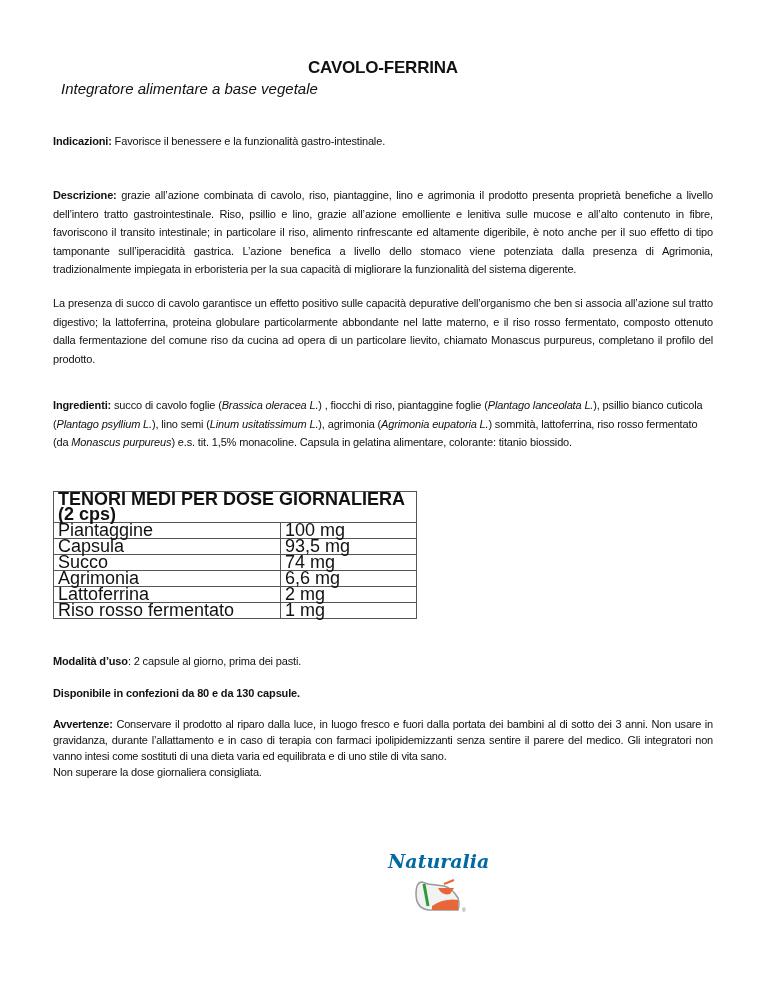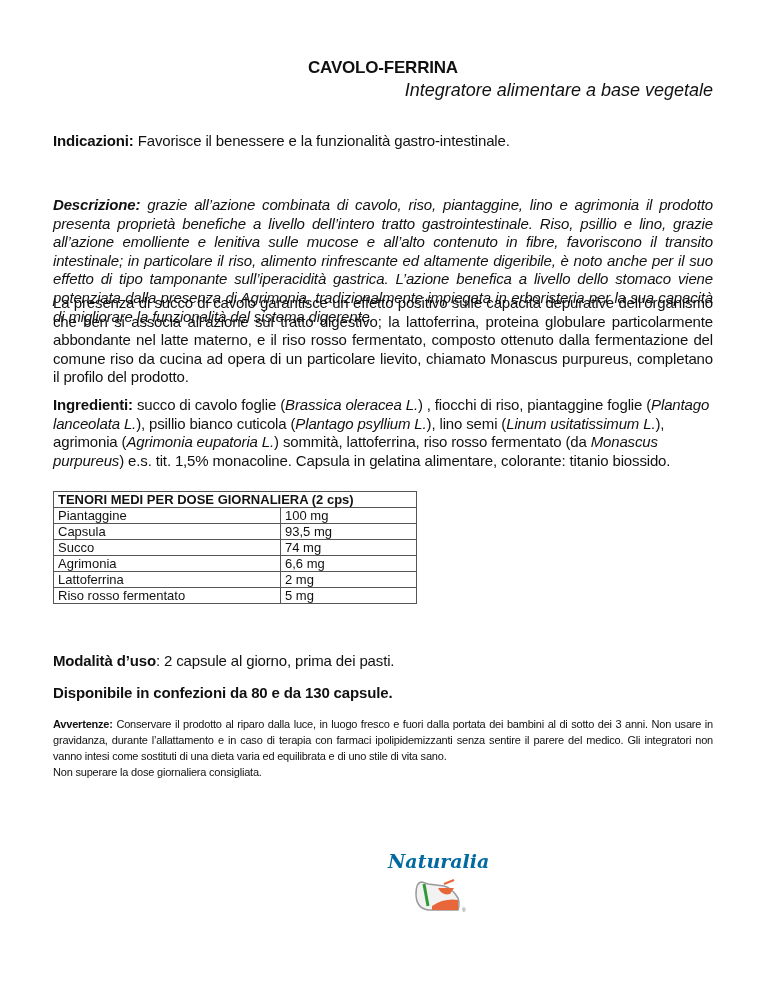--- a/index.html
+++ b/index.html
@@ -1,32 +1,32 @@
 <!DOCTYPE html>
 <html><head>
 <meta charset="utf-8">
 <style>
   html, body { margin:0; padding:0; background:#ffffff; }
   body { width:768px; height:994px; position:relative; overflow:hidden;
          font-family:"Liberation Sans", sans-serif; color:#111; }
   .page { position:absolute; left:53px; top:0; width:660px; }
   .title { position:absolute; left:0; width:660px; top:58px; text-align:center;
            font-weight:bold; font-size:17px; letter-spacing:-0.2px; }
-  .subtitle { position:absolute; left:0; width:660px; top:80px; text-align:right;
-              font-style:italic; font-size:18px; }
-  .p { position:absolute; left:0; width:660px; font-size:15px; line-height:18.6px;
+  .subtitle { position:absolute; left:8px; width:660px; top:80px; text-align:left;
+              font-style:italic; font-size:15px; }
+  .p { position:absolute; left:0; width:660px; font-size:11px; line-height:18.6px;
        letter-spacing:-0.15px; }
   .just { text-align:justify; text-align-last:left; }
   b { font-weight:bold; }
   .indic { top:132px; }
-  .descr { top:196px;font-style:italic; }
+  .descr { top:186px; }
   .descr2 { top:294px; }
   .ingr { top:396px; }
   table.tenori { position:absolute; left:0; top:491px; border-collapse:collapse;
-                 font-size:13px; width:364px; }
+                 font-size:18px; width:364px; }
   table.tenori td { border:1px solid #555; padding:0 4px; height:15px; line-height:15px; }
   table.tenori td.name { width:218px; }
   .mod { top:652px; }
   .disp { top:684px; font-weight:bold; }
   .avv { position:absolute; left:0; width:660px; top:716px; font-size:11px; line-height:16px;
          letter-spacing:-0.2px; }
   .logo { position:absolute; left:335px; top:850px; width:100px; height:65px; }
   .logo-text { position:absolute; left:0; top:0; width:100px; text-align:center;
                font-family:"DejaVu Serif", serif; font-style:italic; font-weight:bold;
                color:#0369a1; font-size:19px; }
@@ -71,21 +71,21 @@
     <tr>
           <td class="name">Agrimonia</td>
           <td>6,6 mg</td>
         </tr>
     <tr>
           <td class="name">Lattoferrina</td>
           <td>2 mg</td>
         </tr>
     <tr>
           <td class="name">Riso rosso fermentato</td>
-          <td>5 mg</td>
+          <td>1 mg</td>
         </tr>
   </tbody>
     </table>
 
   <div class="p mod">
     <b>Modalità d’uso</b><span>: 2 capsule al giorno, prima dei pasti.</span>
   </div>
 
   <div class="p disp">Disponibile in confezioni da  80 e da 130 capsule.</div>
 

